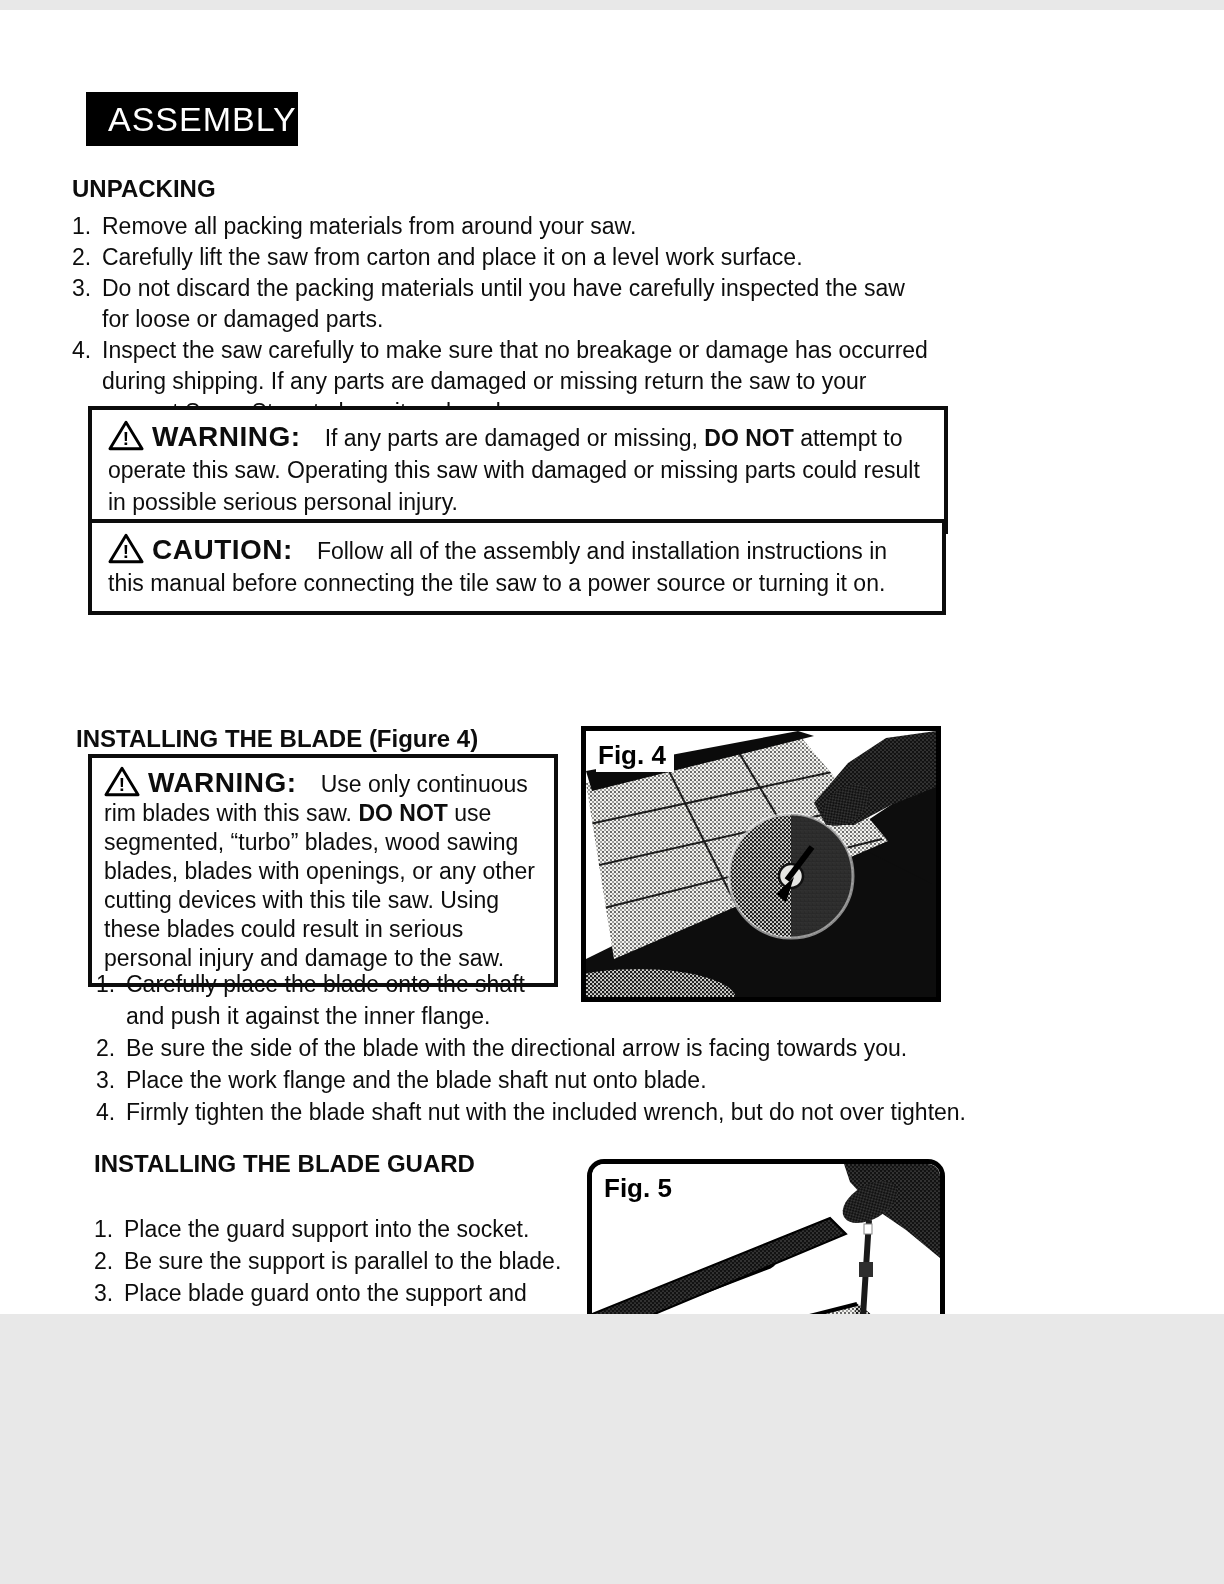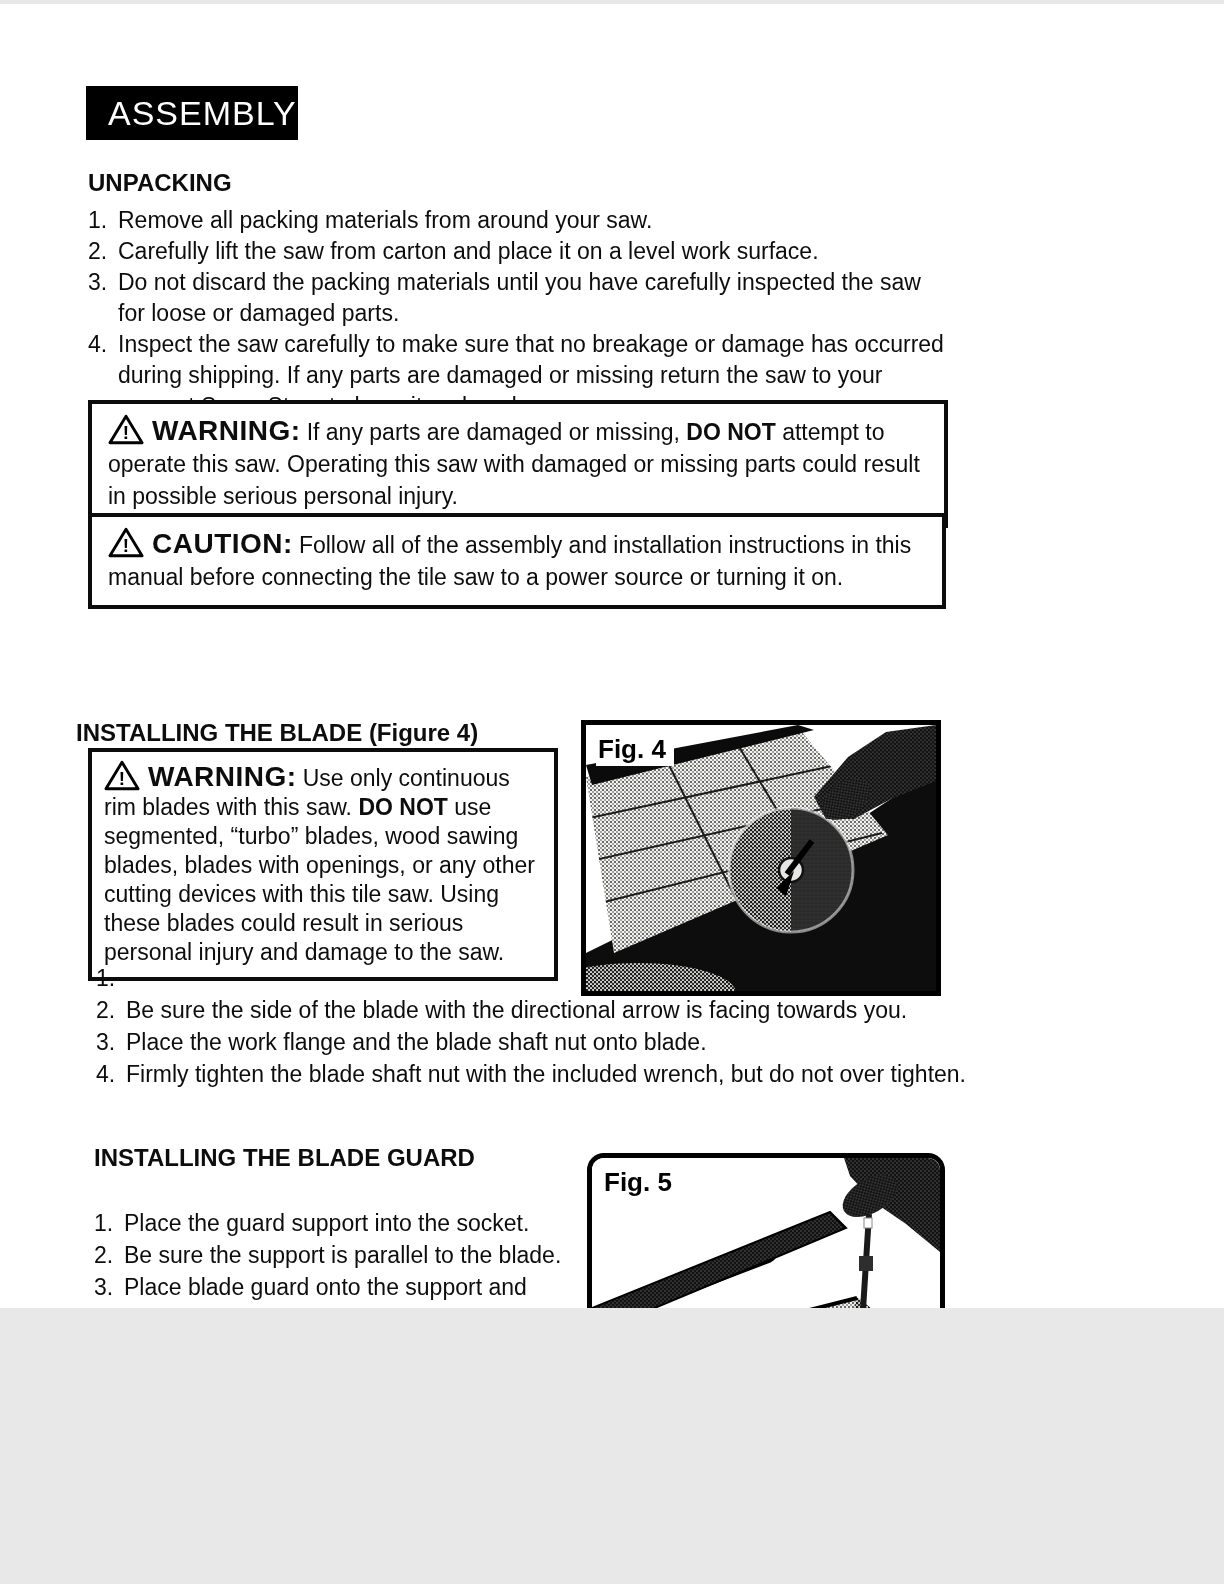--- a/index.html
+++ b/index.html
@@ -1,19 +1,19 @@
 <!DOCTYPE html>
 <html><head>
 <meta charset="utf-8">
 <style>
   html,body{margin:0;padding:0;background:#e8e8e8;}
   .page{
     position:relative;
     width:1224px;height:1304px;
-    margin:4px auto;
+    margin:10px auto;
     background:#ffffff;
     font-family:"Liberation Sans", sans-serif;
     color:#0d0d0d;
     overflow:hidden;
   }
   .abs{position:absolute;}
 
   
   .banner{
     left:86px;top:82px;
@@ -34,21 +34,21 @@
   .num-list .txt{flex:1;}
 
   
   .alert{
     border:4px solid #0c0c0c;
     box-sizing:border-box;
     padding:10px 16px 12px 16px;
     font-size:23px;line-height:32px;
     background:#fff;
   }
-  .alert-label{font-size:28px;font-weight:bold;letter-spacing:0.5px;padding:0 6px 0 8px;}
+  .alert-label{font-size:28px;font-weight:bold;letter-spacing:0.5px;padding:0 24px 0 8px;}
   .warn-icon{width:36px;height:31px;vertical-align:-5px;}
   .warn-icon text{font-family:"Liberation Sans",sans-serif;}
 
   
   .figure{
     border:5px solid #000;
     box-sizing:content-box;
     background:#fff;
     overflow:hidden;
   }
@@ -68,21 +68,21 @@
 </style>
 </head>
 <body>
 
 <div class="page">
 
   <div class="abs banner">
     <span>ASSEMBLY</span>
   </div>
 
-  <section class="abs body-txt num-list" style="left:88px;top:164px;width:858px;">
+  <section class="abs body-txt num-list" style="left:72px;top:164px;width:858px;">
     <h2 class="head" style="margin-bottom:7px;">UNPACKING</h2>
     <div class="li">
       <span class="num">1.</span>
       <span class="txt">Remove all packing materials from around your saw.</span>
     </div>
     <div class="li">
       <span class="num">2.</span>
       <span class="txt">Carefully lift the saw from carton and place it on a level work surface.</span>
     </div>
     <div class="li">
@@ -168,20 +168,21 @@
       <ellipse cx="260" cy="74" rx="27" ry="17" fill="url(#htD4)" transform="rotate(-35 260 74)"></ellipse>
 
       <ellipse cx="52" cy="268" rx="98" ry="30" fill="url(#htM4)"></ellipse>
     </svg>
     <figcaption class="figlabel">Fig. 4</figcaption>
   </figure>
 
   <section class="abs body-txt num-list" style="left:96px;top:958px;width:884px;line-height:32px;">
     <div class="li">
       <span class="num">1.</span>
+      <span class="txt" style="max-width:432px;">Carefully place the blade onto the shaft and push it against the inner flange.</span>
     </div>
     <div class="li">
       <span class="num">2.</span>
       <span class="txt">Be sure the side of the blade with the directional arrow is facing towards you.</span>
     </div>
     <div class="li">
       <span class="num">3.</span>
       <span class="txt">Place the work flange and the blade shaft nut onto blade.</span>
     </div>
     <div class="li">

